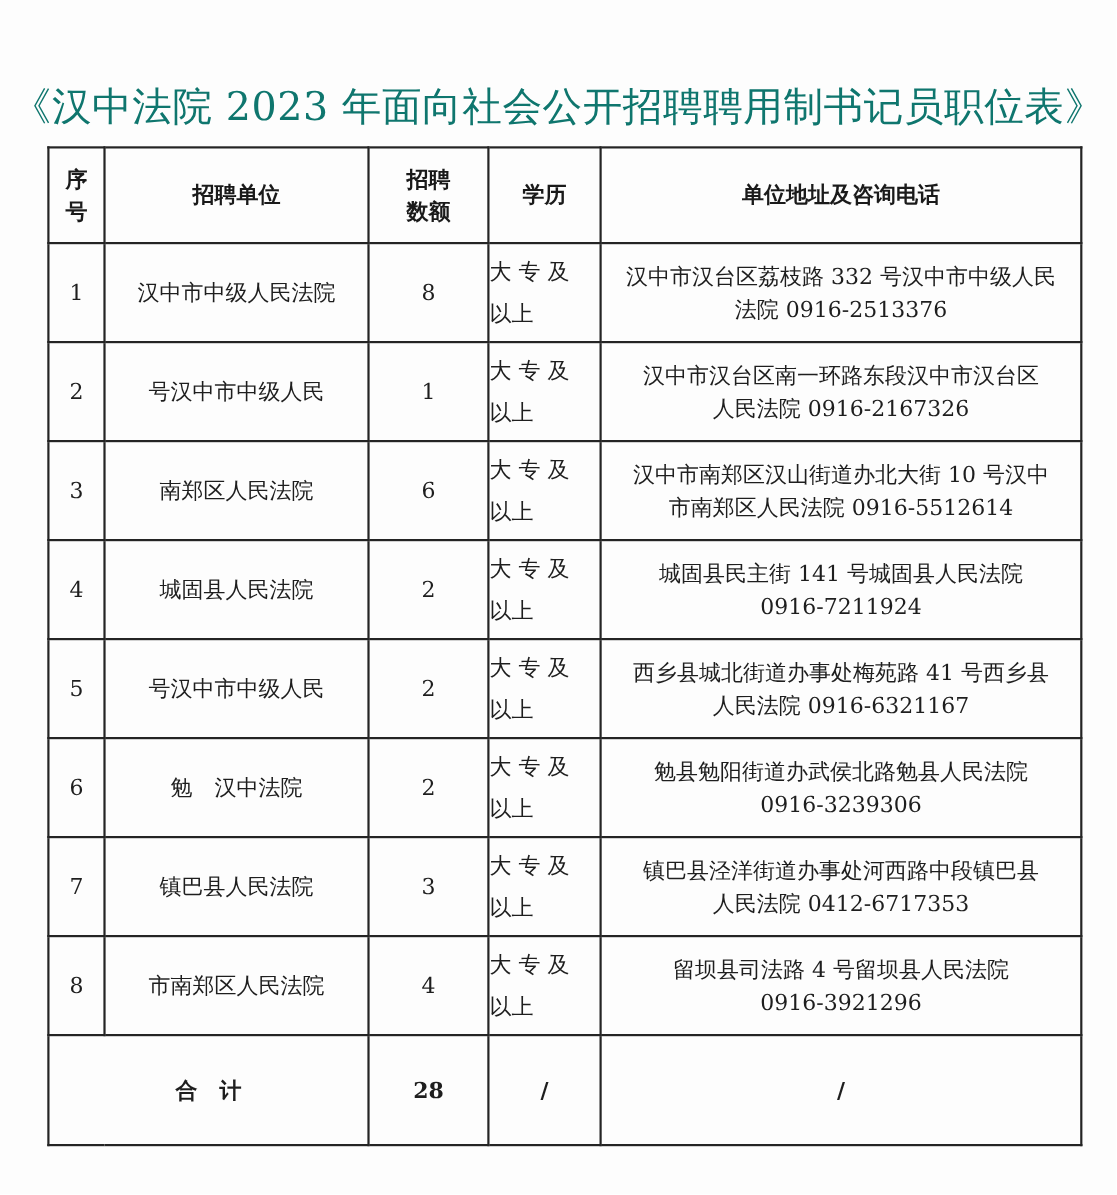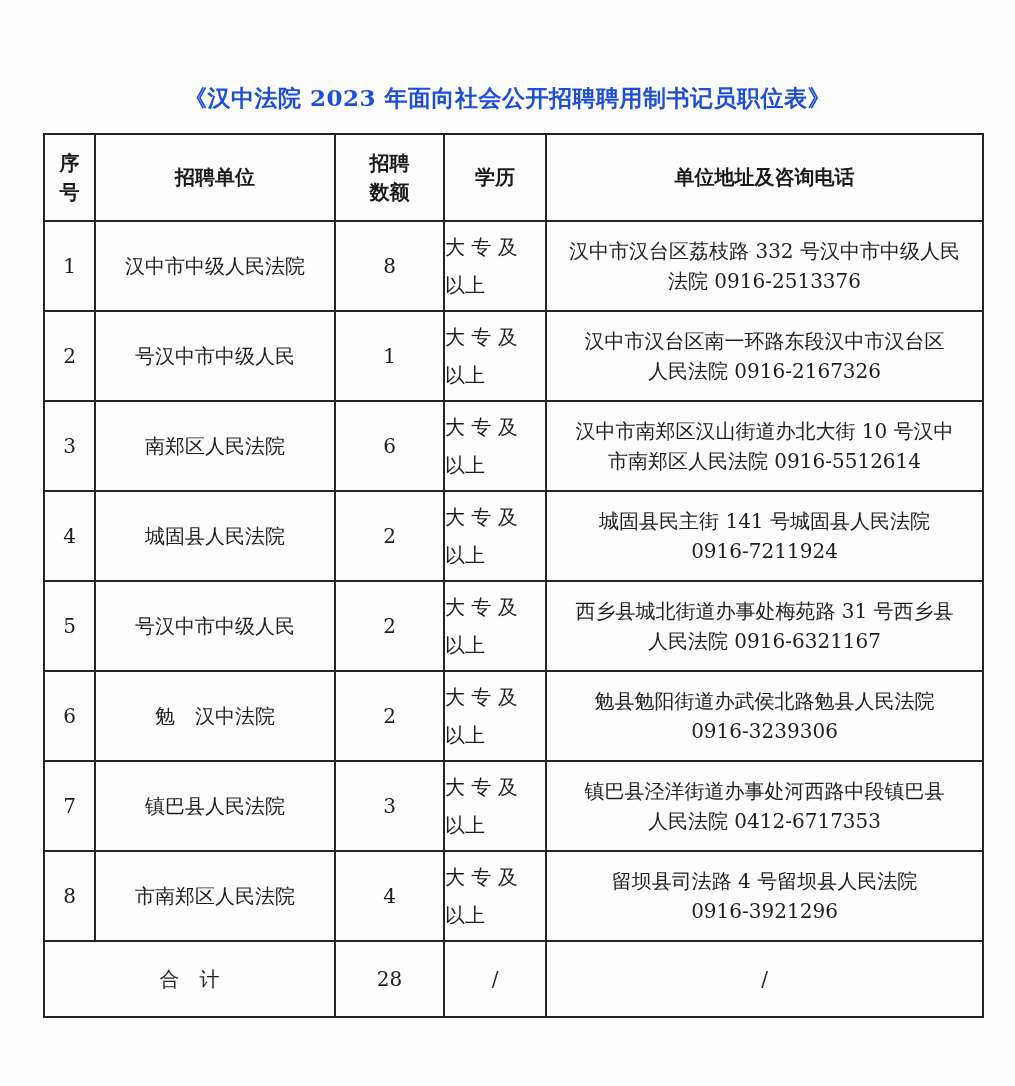--- a/index.html
+++ b/index.html
@@ -10,43 +10,43 @@
     height: 1086px;
     background: #fdfdfd;
     font-family: "DejaVu Serif", "Liberation Serif", serif;
     color: #1e1e1e;
     overflow: hidden;
   }
   .doc-title {
     padding-top: 80px;
     width: 1015px;
     text-align: center;
-    font-size: 23px;
+    font-size: 36px;
     line-height: 36px;
-    font-weight: 700;
+    font-weight: 400;
     letter-spacing: 0.5px;
-    color: #1d4ed8;
+    color: #0f766e;
     white-space: nowrap;
   }
   table.positions {
     border-collapse: collapse;
     table-layout: fixed;
     width: 939px;
     margin: 17px 0 0 43px;
   }
   table.positions td, table.positions th {
     border: 2px solid #242424;
     font-size: 20px;
     vertical-align: middle;
     padding: 0;
     overflow: hidden;
   }
   tr.hdr-row   { height: 87px; }
   tr.data-row  { height: 90px; }
-  tr.total-row { height: 76px; }
+  tr.total-row { height: 100px; font-weight: bold; }
   th {
     font-weight: 700;
     text-align: center;
     white-space: pre-line;
     line-height: 29px;
     color: #1a1a1a;
   }
   .c-center { text-align: center; white-space: pre-line; }
   .c-edu {
     text-align: left;
@@ -126,21 +126,21 @@
         <td class="c-addr">城固县民主街 141 号城固县人民法院
 0916-7211924</td>
       </tr>
 
       <tr class="data-row">
         <td class="c-center">5</td>
         <td class="c-center">号汉中市中级人民</td>
         <td class="c-center">2</td>
         <td class="c-edu">大 专 及
 以上</td>
-        <td class="c-addr">西乡县城北街道办事处梅苑路 31 号西乡县
+        <td class="c-addr">西乡县城北街道办事处梅苑路 41 号西乡县
 人民法院 0916-6321167</td>
       </tr>
 
       <tr class="data-row">
         <td class="c-center">6</td>
         <td class="c-center">勉　汉中法院</td>
         <td class="c-center">2</td>
         <td class="c-edu">大 专 及
 以上</td>
         <td class="c-addr">勉县勉阳街道办武侯北路勉县人民法院

